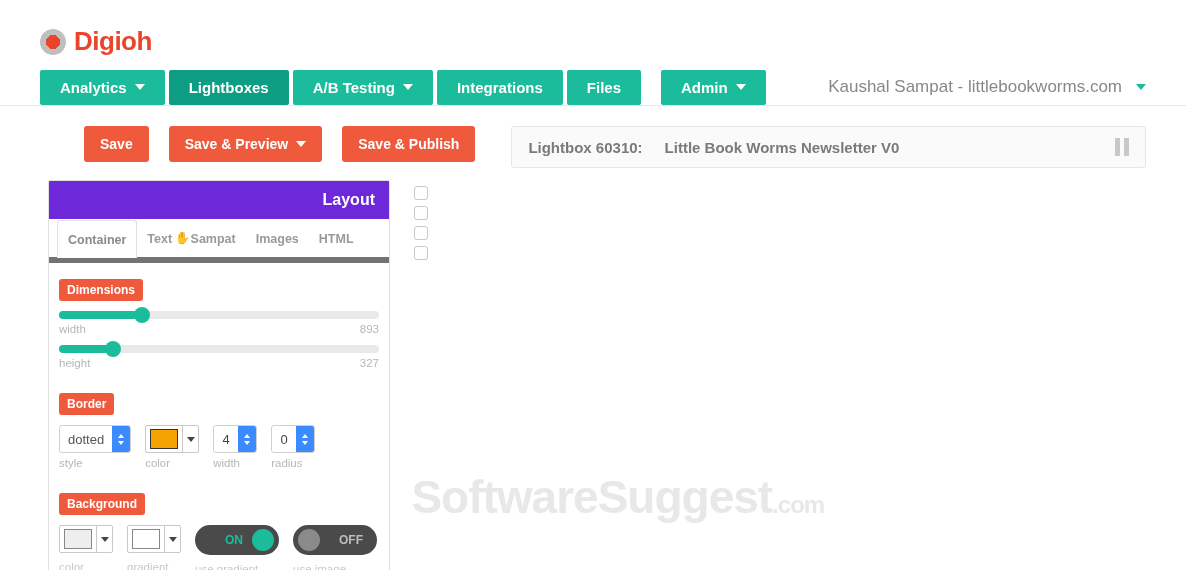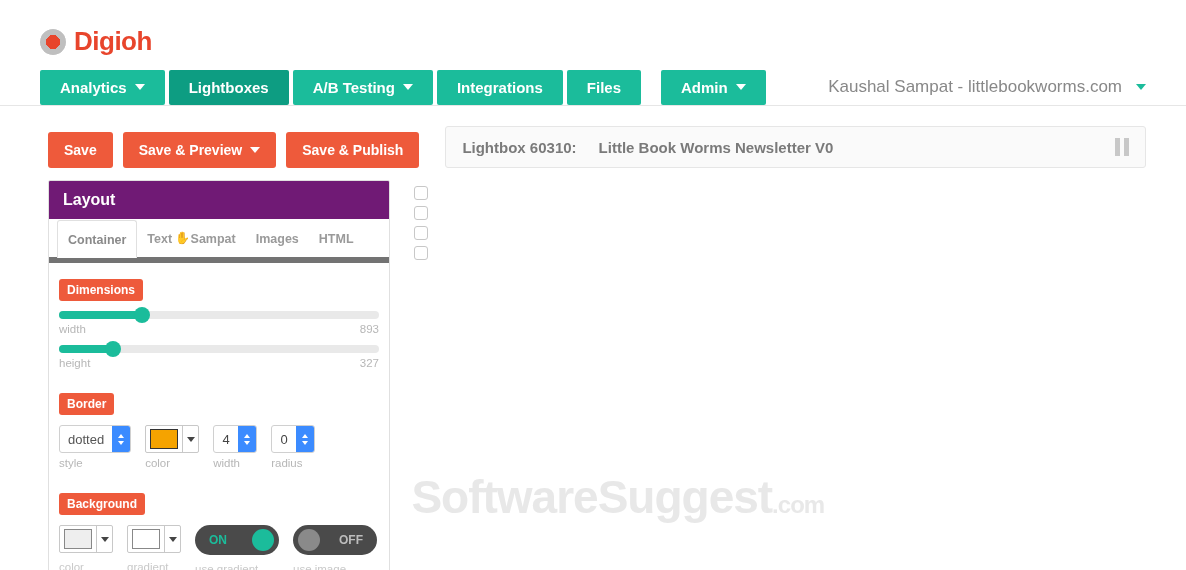--- a/index.html
+++ b/index.html
@@ -58,23 +58,24 @@
     margin-left: auto;
     color: #888;
     font-size: 17px;
     display: flex; align-items: center; gap: 14px;
     cursor: pointer;
     padding: 8px 0;
   }
 
   
   .action-row {
-    display: flex; gap: 10px;
+    display: flex; gap: 20px;
     padding: 20px 40px 0 48px;
-    align-items: flex-end;
+    align-items: flex-start;
+    margin-left: 36px;
   }
   .btn-orange {
     background: #ee5a3b;
     color: #fff;
     font-size: 14px; font-weight: 600;
     padding: 10px 16px;
     border-radius: 3px;
     cursor: pointer;
     display: flex; align-items: center; gap: 8px;
   }
@@ -101,24 +102,25 @@
 
   
   .panel {
     width: 342px;
     border: 1px solid #e0e0e0;
     border-radius: 2px;
     overflow: hidden;
     background: #fff;
   }
   .panel-header {
-    background: #701a75;
+    background: #6d28d9;
     color: #fff;
     font-size: 16px; font-weight: 700;
     padding: 10px 14px;
+    text-align: right;
   }
   .tabs {
     display: flex;
     border-bottom: 6px solid #737373;
     padding: 0 8px;
     gap: 0;
   }
   .tab {
     padding: 12px 10px 10px;
     font-size: 12.5px;
@@ -225,21 +227,21 @@
     width: 22px; height: 22px; border-radius: 50%;
     background: #1bbc9b;
     position: absolute;
   }
   .toggle.on .knob { right: 5px; }
   .toggle.off .knob { left: 5px; background: #8a8a8a; }
   .toggle .txt {
     color: #1bbc9b; font-size: 12px; font-weight: 700;
     position: absolute;
   }
-  .toggle.on .txt { left: 14px; }
+  .toggle.on .txt { left: 30px; }
   .toggle.off .txt { right: 14px; color: #bdbdbd; }
   .cut-label { font-size: 11.5px; color: #c9c9c9; margin-top: 4px; }
 
   
   .preview-col { display: flex; flex-direction: column; gap: 6px; padding-top: 6px;}
   .chk {
     width: 14px; height: 14px;
     border: 1.5px solid #c8c8c8; border-radius: 3px;
     cursor: pointer;
   }

